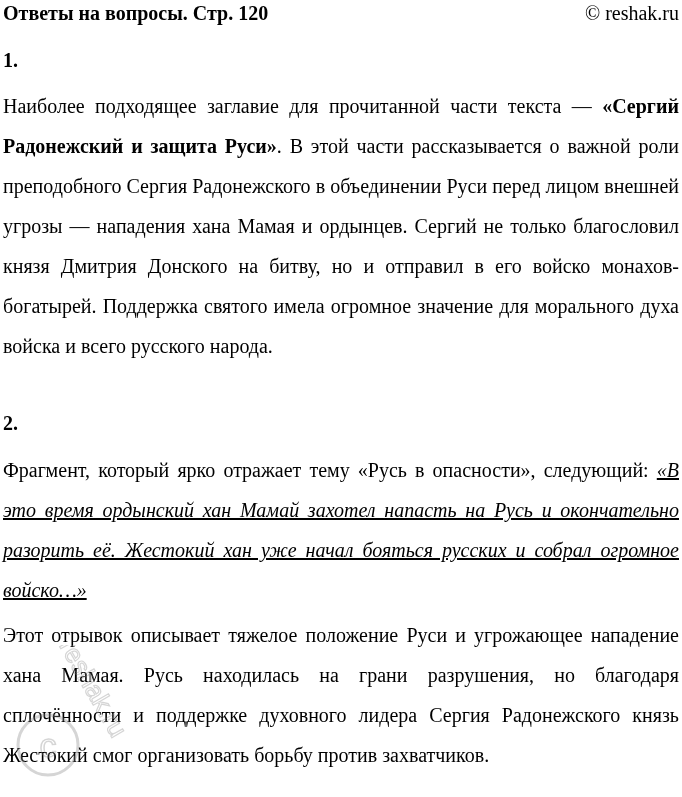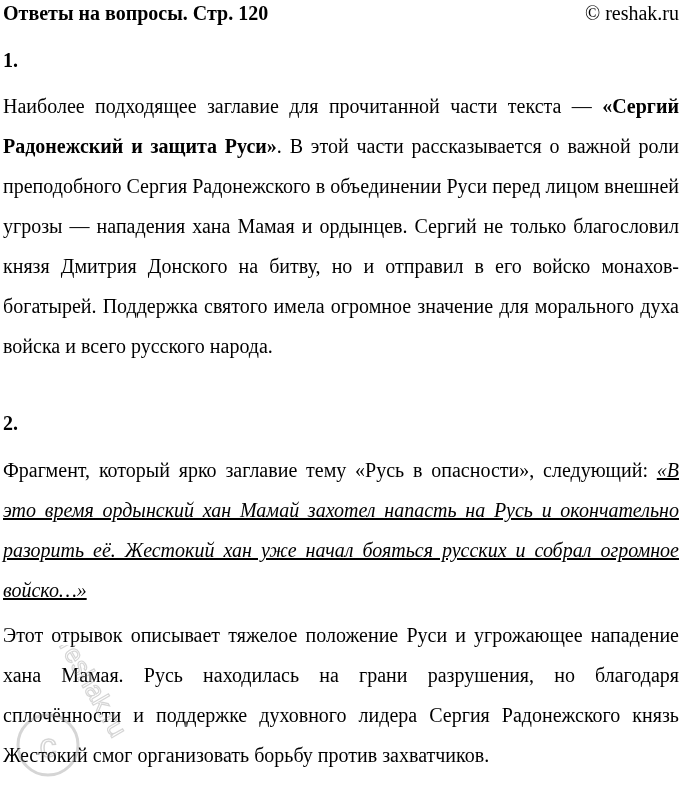--- a/index.html
+++ b/index.html
@@ -69,21 +69,21 @@
   <span class="title">Ответы на вопросы. Стр. 120</span>
   <span class="copy">© reshak.ru</span>
 </div>
 
 <div class="qnum" style="top:49px;">1.</div>
 
 <p class="para" style="top:86px;"><span>Наиболее подходящее заглавие для прочитанной части текста — </span><b>«Сергий Радонежский и защита Руси»</b><span>. В этой части рассказывается о важной роли преподобного Сергия Радонежского в объединении Руси перед лицом внешней угрозы — нападения хана Мамая и ордынцев. Сергий не только благословил князя Дмитрия Донского на битву, но и отправил в его войско монахов-богатырей. Поддержка святого имела огромное значение для морального духа войска и всего русского народа.</span></p>
 
 <div class="qnum" style="top:412px;">2.</div>
 
-<p class="para" style="top:450px;"><span>Фрагмент, который ярко заглавие тему «Русь в опасности», следующий: </span><i>«В это время ордынский хан Мамай захотел напасть на Русь и окончательно разорить её. Жестокий хан уже начал бояться русских и собрал огромное войско…»</i></p>
+<p class="para" style="top:450px;"><span>Фрагмент, который ярко отражает тему «Русь в опасности», следующий: </span><i>«В это время ордынский хан Мамай захотел напасть на Русь и окончательно разорить её. Жестокий хан уже начал бояться русских и собрал огромное войско…»</i></p>
 
 <p class="para" style="top:615px;"><span>Этот отрывок описывает тяжелое положение Руси и угрожающее нападение хана Мамая. Русь находилась на грани разрушения, но благодаря сплочённости и поддержке духовного лидера Сергия Радонежского князь Жестокий смог организовать борьбу против захватчиков.</span></p>
 
 <div class="watermark">
   <svg width="120" height="140" viewBox="0 0 120 140">
     <circle cx="38" cy="100" r="30" fill="none" stroke="#888" stroke-width="3"></circle>
     <text x="38" y="112" font-family="Liberation Sans, sans-serif" font-size="34" fill="none" stroke="#888" stroke-width="1.5" text-anchor="middle">c</text>
     <text x="20" y="30" font-family="Liberation Sans, sans-serif" font-size="26" fill="none" stroke="#888" stroke-width="1.2" transform="rotate(60 60 40)">reshak.ru</text>
   </svg>
 </div>

